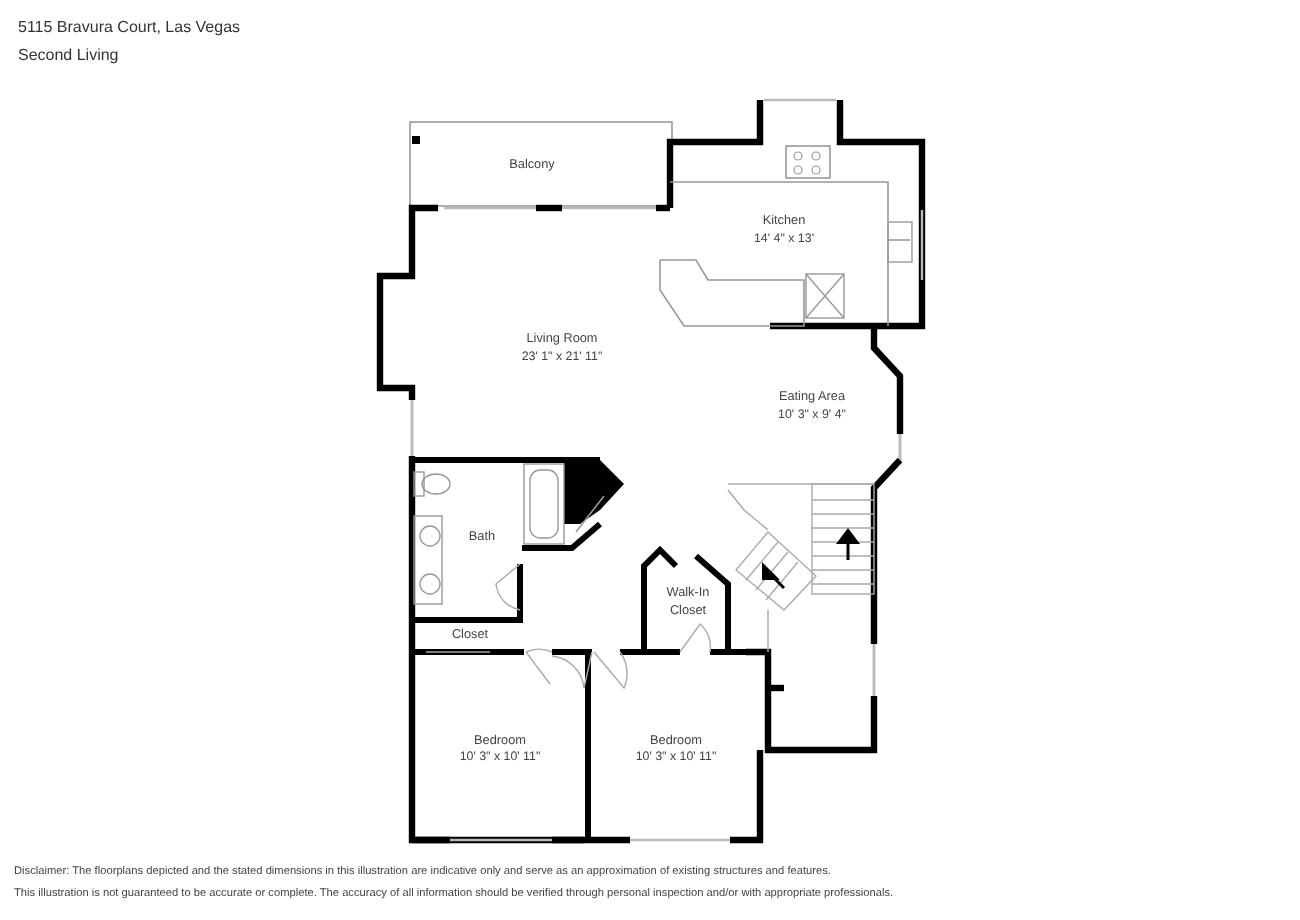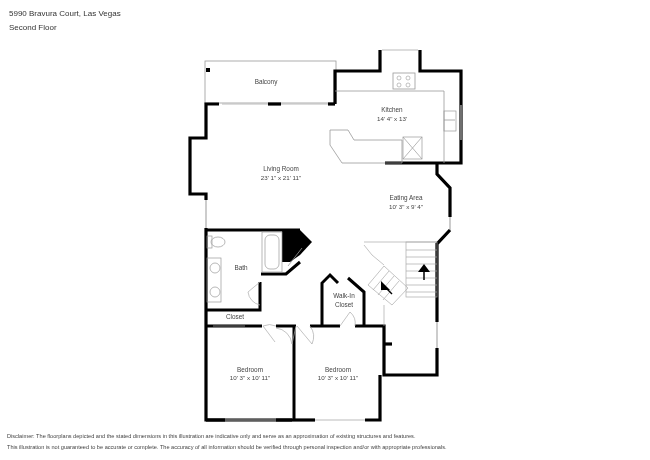--- a/index.html
+++ b/index.html
@@ -7,22 +7,22 @@
          font-family: "Liberation Sans", sans-serif; color: #333; }
   .hdr { position: absolute; left: 9px; font-size: 8px; color: #333; }
   .disc { position: absolute; left: 7px; font-size: 5.6px; color: #444; white-space: nowrap; }
   svg { position: absolute; left: 0; top: 0; }
   .lbl { font-family: "Liberation Sans", sans-serif; font-size: 6.4px; fill: #444; text-anchor: middle; }
   .dim { font-family: "Liberation Sans", sans-serif; font-size: 6.2px; fill: #444; text-anchor: middle; }
 </style>
 </head>
 <body>
 
-<div class="hdr" style="top:9px">5990 Bravura Court, Las Vegas</div>
-<div class="hdr" style="top:23px">Second Floor</div>
+<div class="hdr" style="top:9px">5115 Bravura Court, Las Vegas</div>
+<div class="hdr" style="top:23px">Second Living</div>
 
 <svg width="650" height="460" viewBox="0 0 650 460">
 
   <g>
     <rect x="205" y="61" width="131" height="42" fill="none" stroke="#999" stroke-width="0.8"></rect>
     <rect x="206" y="68" width="4" height="4" fill="#000"></rect>
   </g>
 
   <g fill="none" stroke="#000" stroke-width="3.2" stroke-linejoin="miter">
 

